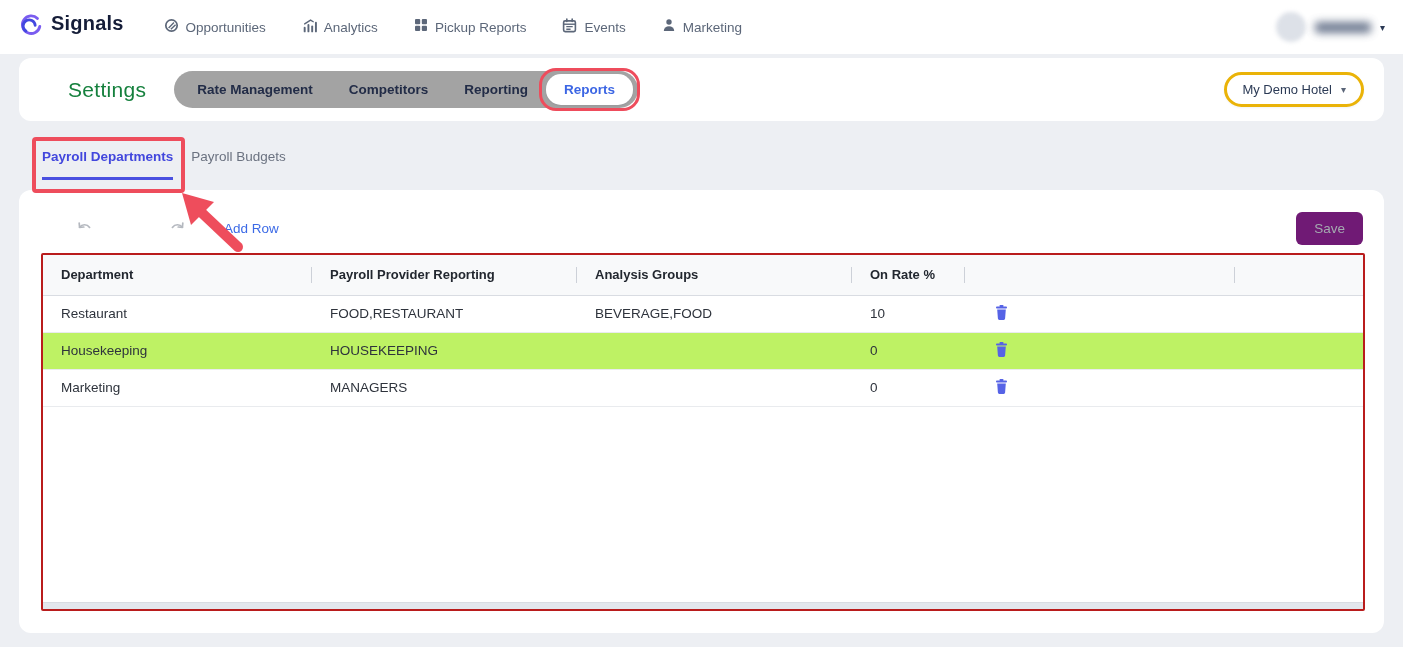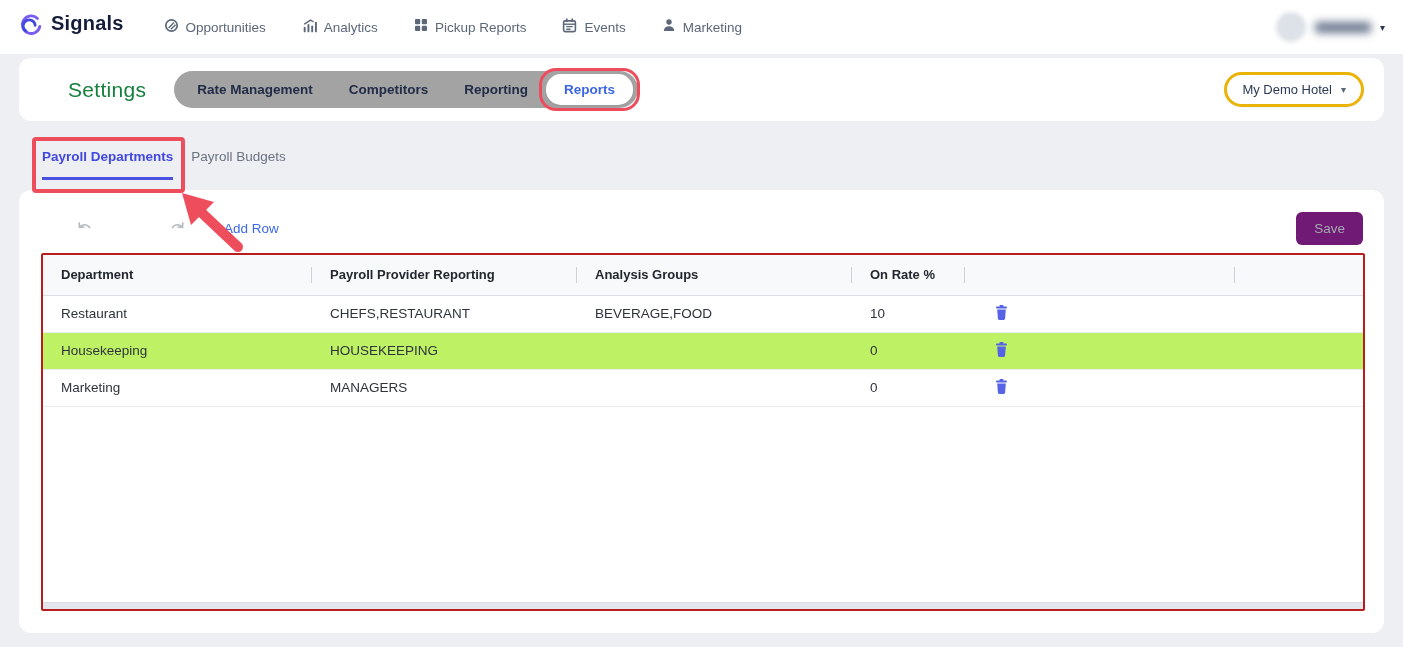--- a/index.html
+++ b/index.html
@@ -230,21 +230,21 @@
             <th class="sep">Payroll Provider Reporting</th>
             <th class="sep">Analysis Groups</th>
             <th class="sep">On Rate %</th>
             <th class="sep"></th>
             <th></th>
           </tr>
         </thead>
         <tbody>
           <tr>
             <td>Restaurant</td>
-            <td>CHEFS,RESTAURANT</td>
+            <td>FOOD,RESTAURANT</td>
             <td>BEVERAGE,FOOD</td>
             <td>10</td>
             <td class="action">
               <button class="trash-btn">
                 <span>
                   <svg width="13" height="15" viewBox="0 0 13 15" fill="#5663e6">
                     <rect x="4.5" y="0" width="4" height="2" rx="0.8"></rect>
                     <rect x="1" y="1.6" width="11" height="1.9" rx="0.9"></rect>
                     <path d="M2.2 4.6 h8.6 l-0.7 9 a1.4 1.4 0 0 1 -1.4 1.3 h-4.4 a1.4 1.4 0 0 1 -1.4 -1.3 Z"></path>
                   </svg>

